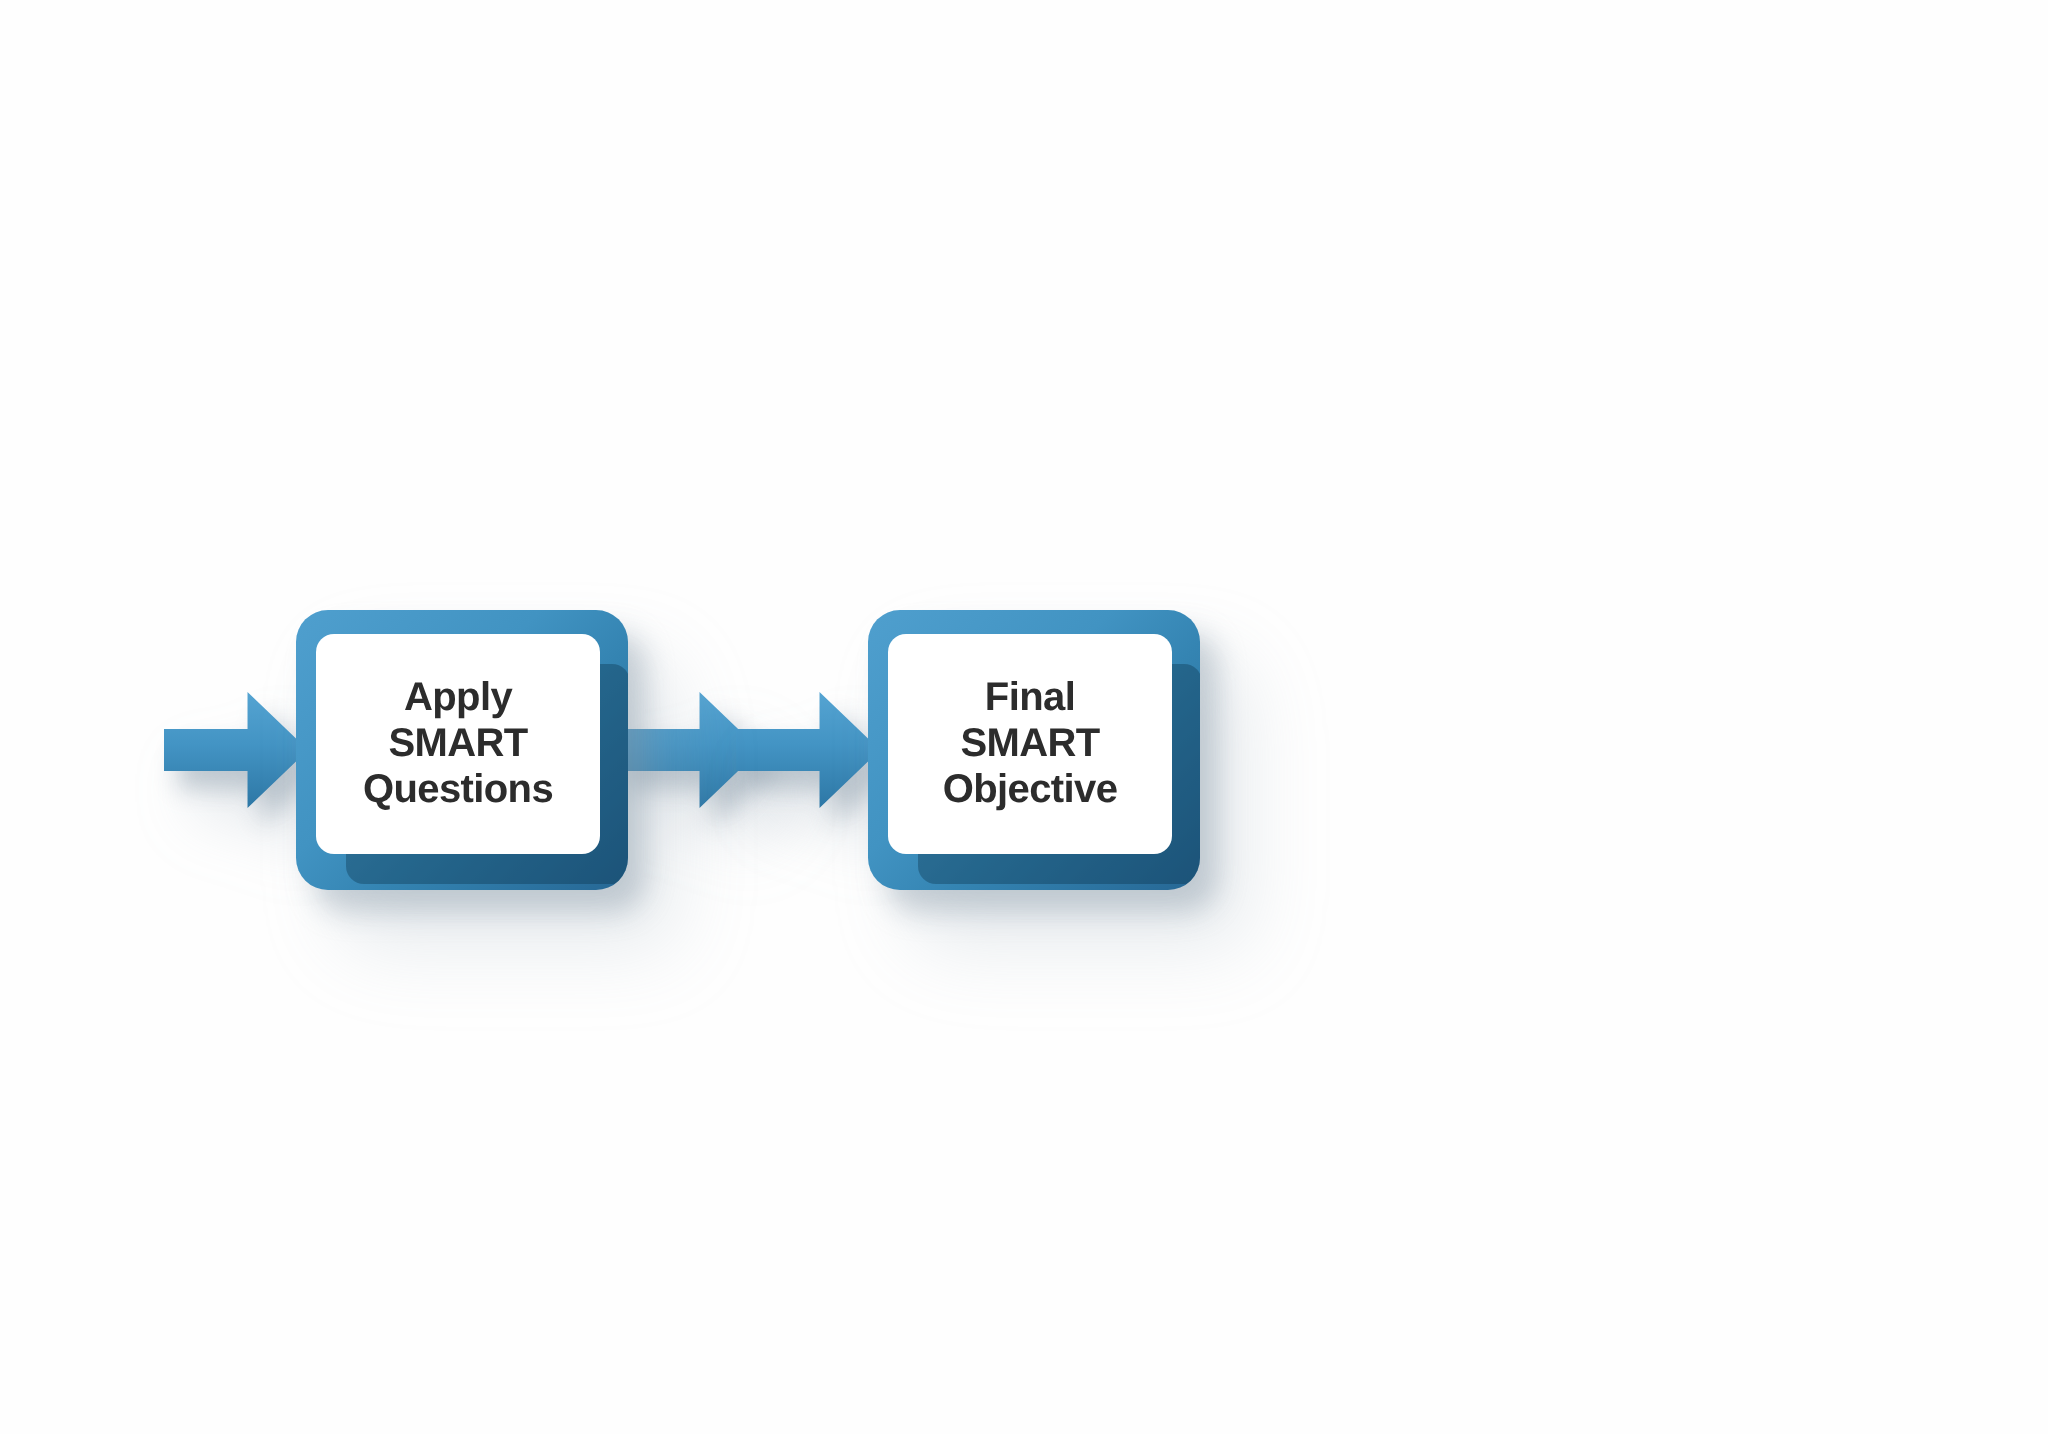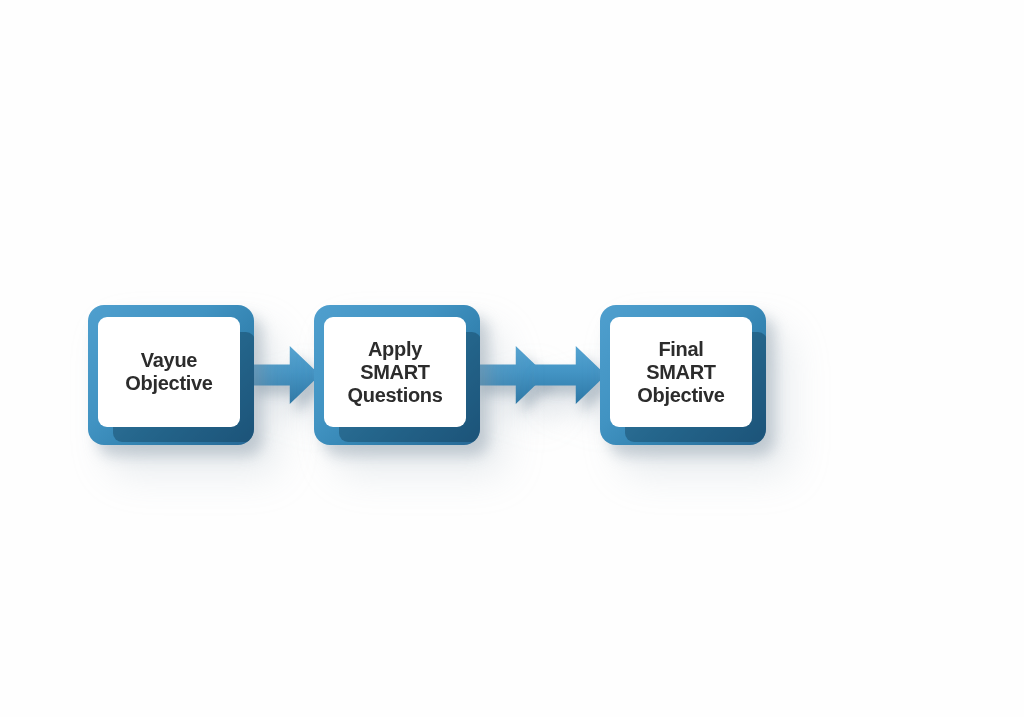--- a/index.html
+++ b/index.html
@@ -74,26 +74,20 @@
     background: linear-gradient(180deg, #55a4d2 0%, #4394c4 45%, #2d77a5 100%);
     clip-path: polygon(0 32%, 58% 32%, 58% 0, 100% 50%, 58% 100%, 58% 68%, 0 68%);
   }
 </style>
 </head>
 <body>
 
 <div class="canvas">
   <div class="flow-row">
 
-    <div class="step">
-      <div class="panel">
-        <div class="step-label">Vayue
-Objective</div>
-      </div>
-    </div>
 
     <div class="arrow-wrap">
       <div class="arrow"></div>
     </div>
 
     <div class="step">
       <div class="panel">
         <div class="step-label">Apply
 SMART
 Questions</div>

